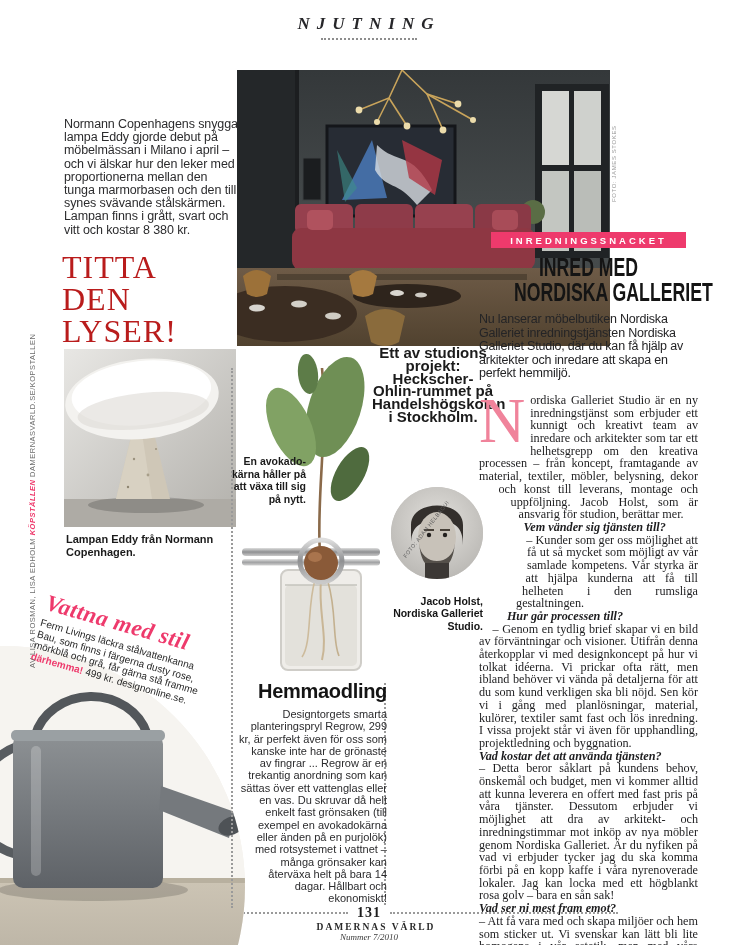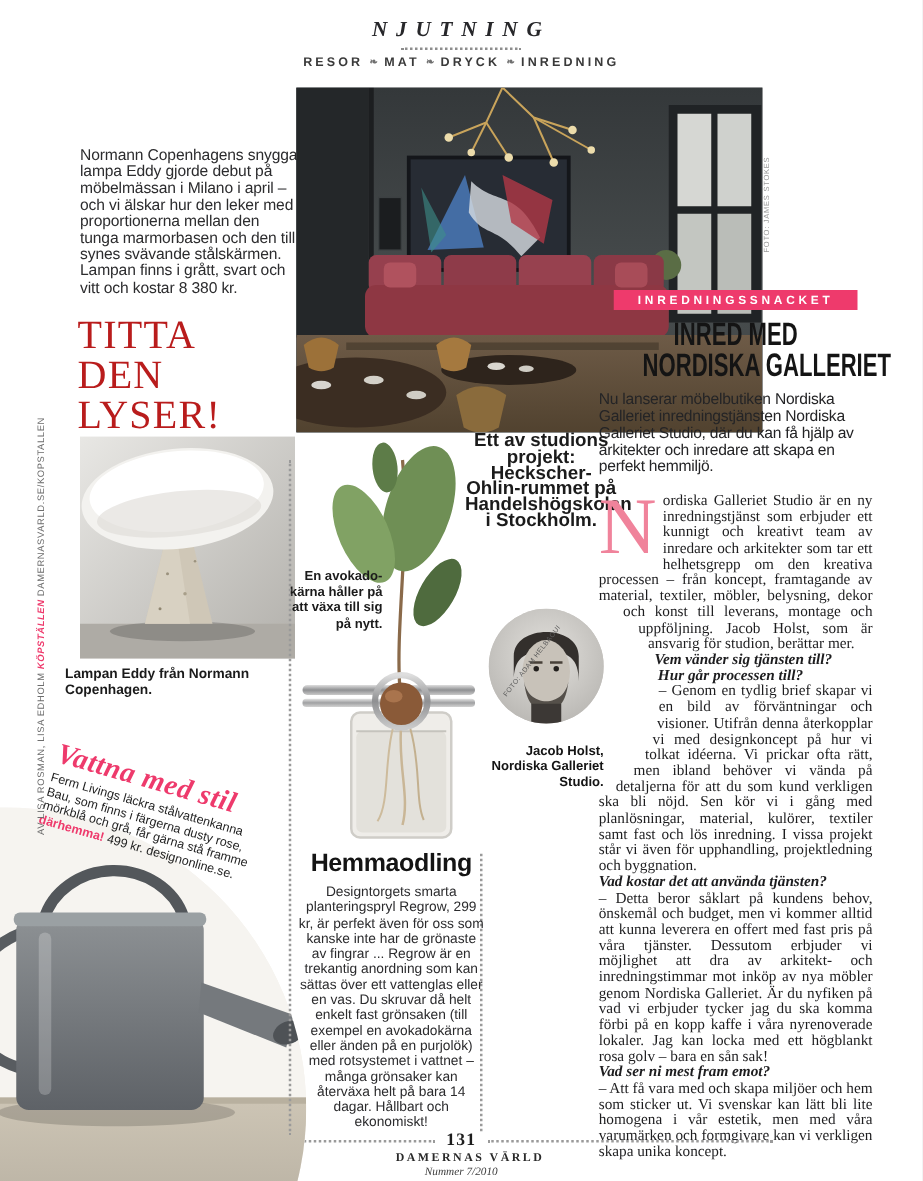--- a/index.html
+++ b/index.html
@@ -19,21 +19,21 @@
   .main-photo{left:237px;top:70px;width:373px;height:276px;overflow:hidden;background:#3e4344;}
   .photo-credit{left:611px;top:92px;height:110px;writing-mode:vertical-rl;transform:rotate(180deg);
                 font-size:6px;letter-spacing:.6px;color:#9a9a9a;white-space:nowrap;}
 
   
   .intro-text{left:64px;top:118px;width:174px;font-size:12.5px;line-height:13.2px;
               color:#2c2c2e;letter-spacing:-.1px;}
   .headline{left:62px;top:251px;font-family:"Liberation Serif",serif;font-size:32px;
             line-height:32px;letter-spacing:1px;color:#b91c1c;}
   .lamp-photo{left:64px;top:349px;width:172px;height:178px;overflow:hidden;}
-  .lamp-caption{left:52px;top:533px;width:160px;font-size:11px;font-weight:bold;line-height:13px;color:#1b1b1b;}
+  .lamp-caption{left:66px;top:533px;width:160px;font-size:11px;font-weight:bold;line-height:13px;color:#1b1b1b;}
 
   .byline{left:28px;top:338px;height:330px;writing-mode:vertical-rl;transform:rotate(180deg);
           font-size:7.5px;letter-spacing:.5px;color:#6d6d6d;white-space:nowrap;z-index:6;}
   .byline .kop{font-weight:bold;font-style:italic;color:#ee3a6c;}
 
   
   .vattna{left:50px;top:590px;width:205px;transform:rotate(16deg);transform-origin:left top;z-index:5;}
   .vattna-title{font-family:"Liberation Serif",serif;font-style:italic;font-weight:bold;
                 font-size:23px;color:#ee3a6c;letter-spacing:.5px;}
   .vattna-body{margin-top:2px;width:182px;font-size:10px;line-height:11.6px;color:#1f1f1f;font-weight:500;}
@@ -45,21 +45,21 @@
   .avocado{left:238px;top:352px;width:146px;height:332px;}
   .avocado-caption{left:230px;top:455px;width:76px;text-align:right;font-size:10.5px;
                    font-weight:bold;line-height:12.5px;color:#1b1b1b;}
 
   
   .vdot{width:0;border-left:2px dotted #9a9a9a;z-index:2;}
   .vdot1{left:231px;top:368px;height:540px;}
   .vdot2{left:384px;top:683px;height:222px;}
 
   
-  .hemma{left:239px;top:680px;width:148px;text-align:center;z-index:3;}
+  .hemma{left:239px;top:680px;width:148px;text-align:right;z-index:3;}
   .hemma-title{font-size:20px;font-weight:bold;color:#141414;letter-spacing:-.3px;}
   .hemma-body{margin-top:5px;font-size:11px;line-height:12.3px;color:#2b2b2d;}
 
   
   .studio-caption{left:372px;top:347px;width:122px;text-align:center;font-size:15px;
                   font-weight:bold;line-height:12.8px;color:#1b1b1b;}
 
   
   .feature{left:479px;top:230px;width:219px;}
   .badge-wrap{text-align:center;}
@@ -97,23 +97,20 @@
   .issue{font-family:"Liberation Serif",serif;font-style:italic;font-size:9px;color:#3a3a3a;}
 </style>
 </head>
 <body>
 
 <div id="page">
 
   <div class="header">
     <div class="section-title">NJUTNING</div>
     <div class="ornament"></div>
-    <div class="nav">
-      <span>RESOR</span><span class="sep">❧</span><span>MAT</span><span class="sep">❧</span><span>DRYCK</span><span class="sep">❧</span><span>INREDNING</span>
-    </div>
   </div>
 
   <div class="abs main-photo">
     <svg width="373" height="276" viewBox="0 0 373 276">
       <defs>
         <linearGradient id="wall" x1="0" y1="0" x2="0" y2="1">
           <stop offset="0" stop-color="#34383a"></stop>
             <stop offset=".6" stop-color="#474c4d"></stop>
             <stop offset="1" stop-color="#404546"></stop>
         </linearGradient>
@@ -324,20 +321,21 @@
                 <path d="M28 56 C 30 80 62 80 64 56 C 62 74 58 80 46 82 C 34 80 30 74 28 56 Z" fill="#55504a"></path>
                 <path d="M34 76 L58 76 L58 92 L34 92 Z" fill="#3c3835"></path>
                 <circle cx="38" cy="48" r="2.2" fill="#23201e"></circle>
                 <circle cx="54" cy="48" r="2.2" fill="#23201e"></circle>
                 <rect x="33" y="42" width="10" height="2" fill="#474038"></rect>
                 <rect x="49" y="42" width="10" height="2" fill="#474038"></rect>
               </svg><span class="p-credit">FOTO: ADAM HELBAOUI</span></span>
             <span class="p-caption">Jacob Holst, Nordiska Galleriet Studio.</span>
           </span><span>dekor och konst till leverans, montage och uppföljning. Jacob Holst, som är ansvarig för studion, berättar mer.</span></p>
       <p class="q">Vem vänder sig tjänsten till?</p>
+      <p class="a">– Kunder som ger oss möjlighet att få ut så mycket som möjligt av vår samlade kompetens. Vår styrka är att hjälpa kunderna att få till helheten i den rumsliga gestaltningen.</p>
       <p class="q">Hur går processen till?</p>
       <p class="a">– Genom en tydlig brief skapar vi en bild av förväntningar och visioner. Utifrån denna återkopplar vi med designkoncept på hur vi tolkat idéerna. Vi prickar ofta rätt, men ibland behöver vi vända på detaljerna för att du som kund verkligen ska bli nöjd. Sen kör vi i gång med planlösningar, material, kulörer, textiler samt fast och lös inredning. I vissa projekt står vi även för upphandling, projektledning och byggnation.</p>
       <p class="q">Vad kostar det att använda tjänsten?</p>
       <p class="a">– Detta beror såklart på kundens behov, önskemål och budget, men vi kommer alltid att kunna leverera en offert med fast pris på våra tjänster. Dessutom erbjuder vi möjlighet att dra av arkitekt- och inredningstimmar mot inköp av nya möbler genom Nordiska Galleriet. Är du nyfiken på vad vi erbjuder tycker jag du ska komma förbi på en kopp kaffe i våra nyrenoverade lokaler. Jag kan locka med ett högblankt rosa golv – bara en sån sak!</p>
       <p class="q">Vad ser ni mest fram emot?</p>
       <p class="a">– Att få vara med och skapa miljöer och hem som sticker ut. Vi svenskar kan lätt bli lite homogena i vår estetik, men med våra varumärken och formgivare kan vi verkligen skapa unika koncept.</p>
     </div>
   </div>
 
   <div class="footer">

